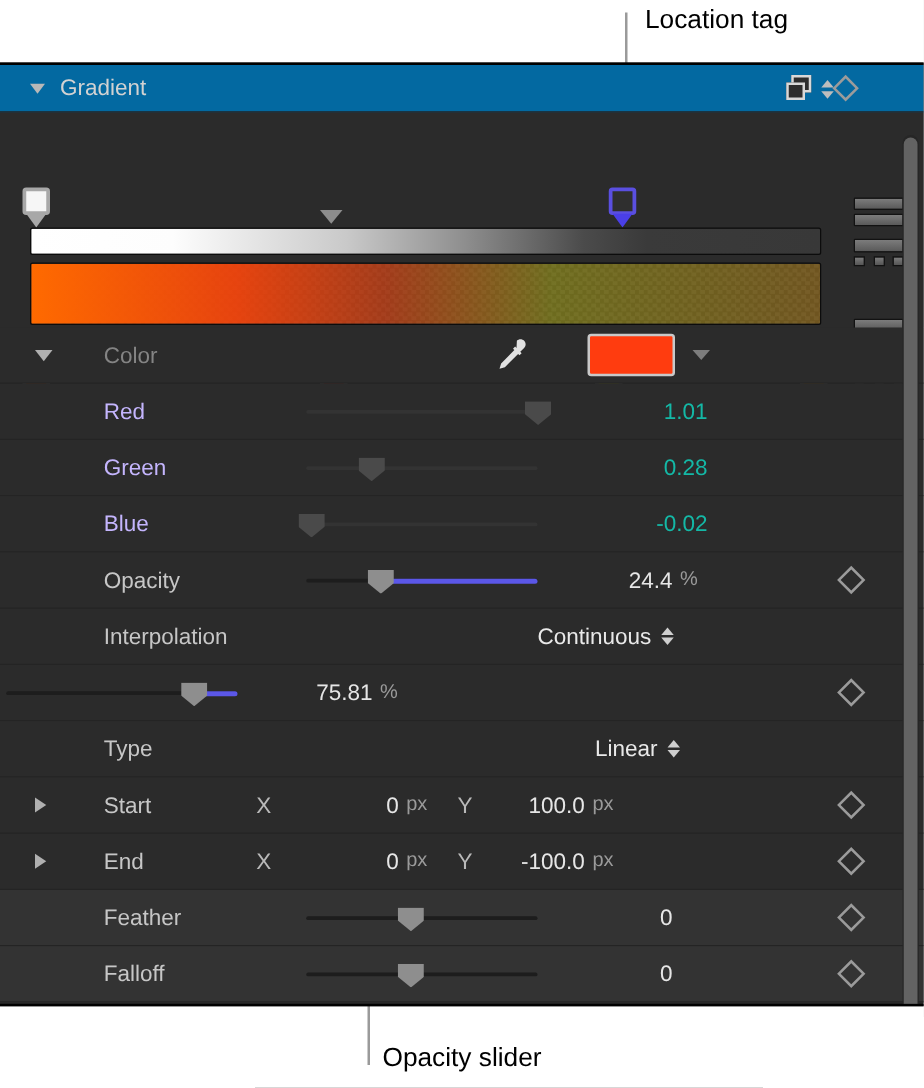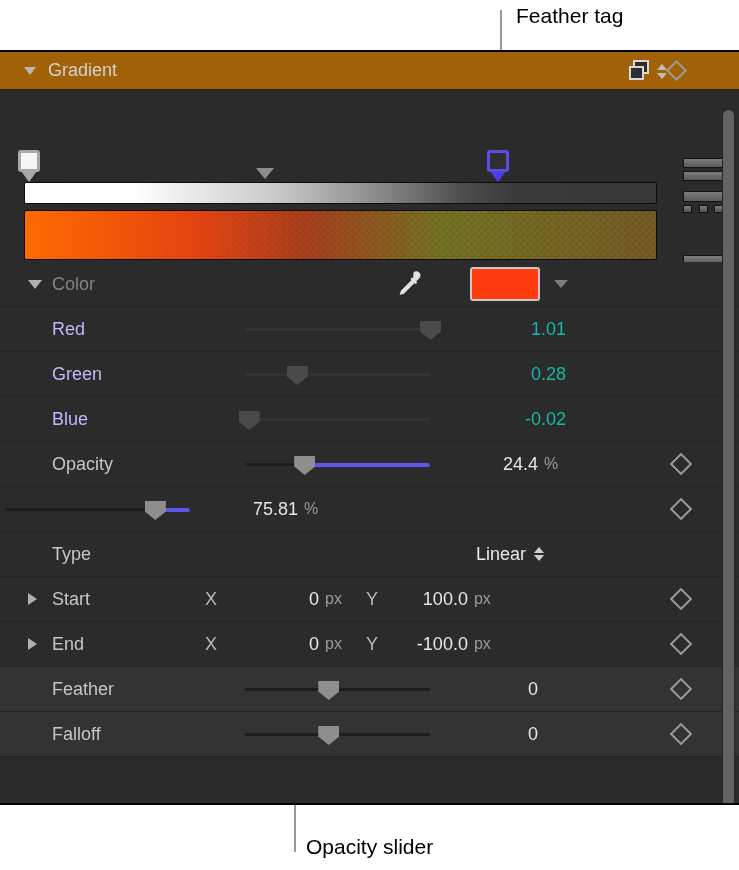--- a/index.html
+++ b/index.html
@@ -21,21 +21,21 @@
   
   #panel{
     position:absolute; left:0; top:50px; width:739px; height:755px;
     background:#2b2b2b;
     border-top:2px solid #000; border-bottom:2px solid #000;
     overflow:hidden;
   }
 
   
   .section-header{
-    position:relative; height:38px; background:#a16207;
+    position:relative; height:38px; background:#0369a1;
     border-bottom:1px solid #232323;
     display:flex; align-items:center;
   }
   .disc{
     width:0;height:0;border-left:7px solid #b8b8b8;border-top:5px solid transparent;
     border-bottom:5px solid transparent; margin-left:24px; flex:none;
   }
   .disc.open{
     border-left:6px solid transparent;border-right:6px solid transparent;
     border-top:8px solid #b8b8b8; border-bottom:0; margin-left:24px;
@@ -110,21 +110,21 @@
   .btn-dist .legs s{ width:9px;height:8px;border:1px solid #121212;
     background:linear-gradient(to bottom,#7c7c7c,#555); display:block; text-decoration:none;}
 
   
   .row{
     position:relative; height:45px; display:flex; align-items:center;
     border-bottom:1px solid #242424; background:#2b2b2b;
   }
   .row.alt{ background:#333333; }
   .row .label{
-    color:#c6c6c6; font-size:18px; padding-left:52px; width:240px; flex:none;
+    color:#c6c6c6; font-size:18px; padding-left:83px; width:240px; flex:none;
   }
   .row.sub .label{ color:#848484; }
   .row.dim .label{ color:#c4b5fd; }
   .row .disc-sm{
     position:absolute; left:28px; width:0;height:0;
     border-left:9px solid #b0b0b0;border-top:6px solid transparent;border-bottom:6px solid transparent;
   }
   .row .disc-sm.open{
     border-left:7px solid transparent;border-right:7px solid transparent;
     border-top:9px solid #b0b0b0;border-bottom:0;
@@ -179,21 +179,21 @@
   #scroll-thumb{
     position:absolute; left:1px; top:2px; width:11px; height:725px;
     background:#636363; border-radius:6px;
   }
 </style>
 </head>
 <body>
 
 <div id="root">
 
-  <div class="callout-text" style="left:516px; top:4px;">Feather tag</div>
+  <div class="callout-text" style="left:516px; top:4px;">Location tag</div>
   <div class="leader" style="left:500px; top:10px; height:110px;"></div>
 
   <div class="callout-text" style="left:306px; top:835px;">Opacity slider</div>
   <div class="leader" style="left:294px; top:470px; height:382px;"></div>
 
   <div id="panel">
 
     <div class="section-header">
       <div class="disc open"></div>
       <div class="section-title">Gradient</div>
@@ -320,20 +320,30 @@
       <div class="slider" style="margin-left:5px;">
         <div class="track"></div>
         <div class="fill" style="left:32%; right:0;"></div>
         <div class="knob" style="left:32%;"></div>
       </div>
       <div class="value" style="width:100px; margin-left:8px;">24.4</div>
       <div class="unit" style="margin-left:6px;">%</div>
       <div class="kf-row"></div>
     </div>
 
+    <div class="row">
+      <div class="label">Interpolation</div>
+      <div class="popmenu" style="margin-left:190px;">
+        <span>Continuous</span>
+        <span class="pop-arrows">
+          <span class="u"></span>
+            <span class="d"></span>
+        </span>
+      </div>
+    </div>
 
     <div class="row">
       <div class="slider" style="margin-left:5px;">
         <div class="track"></div>
         <div class="fill" style="left:81%; right:0;"></div>
         <div class="knob" style="left:81%;"></div>
       </div>
       <div class="value" style="width:100px; margin-left:8px;">75.81</div>
       <div class="unit" style="margin-left:6px;">%</div>
       <div class="kf-row"></div>

